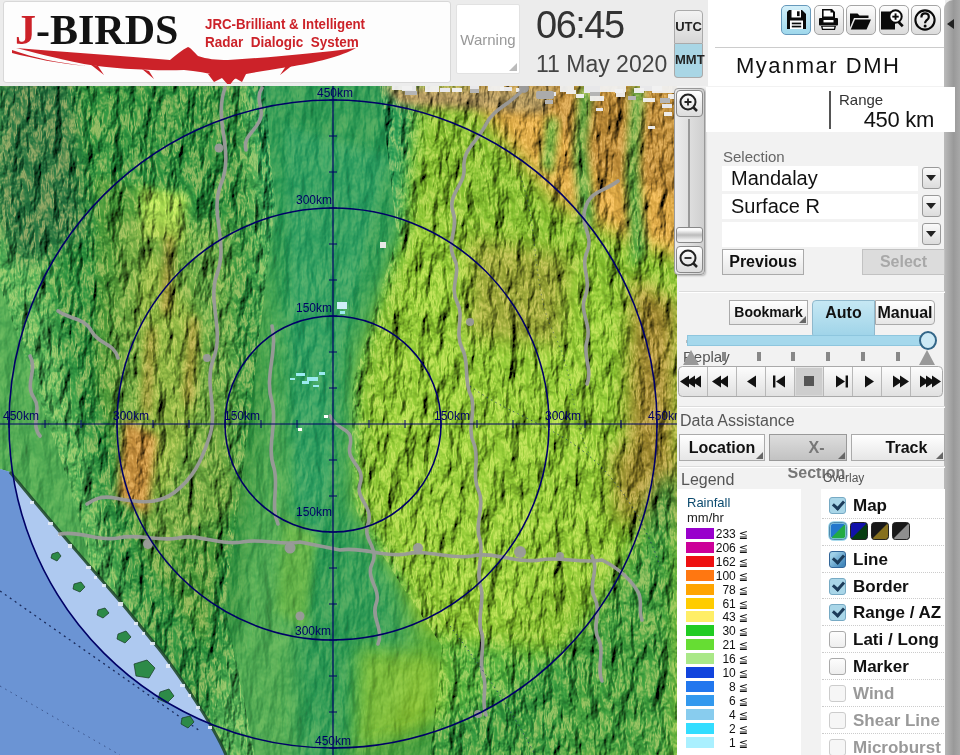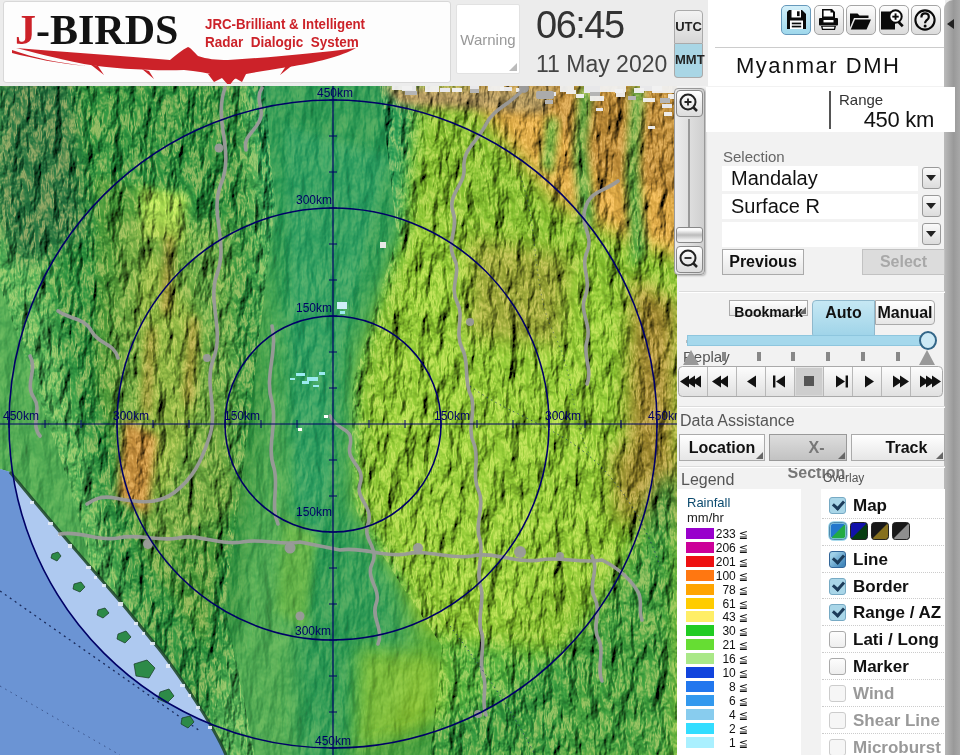--- a/index.html
+++ b/index.html
@@ -36,21 +36,21 @@
 #sellab { position:absolute; left:723px; top:148px; font-size:15px; color:#666; }
 .selfield { position:absolute; left:722px; width:196px; height:25px; background:#fff; font-size:20px; color:#111; padding-left:9px; line-height:25px; }
 .dropbtn { position:absolute; left:922px; width:19px; height:22px; background:linear-gradient(#fafafa,#dcdcdc); border:1px solid #999; border-radius:3px; }
 .dropbtn:after { content:""; position:absolute; left:3px; top:7px; border-left:5px solid transparent; border-right:5px solid transparent; border-top:6px solid #222; }
 .btn { position:absolute; background:linear-gradient(#ffffff,#e6e6e6); border:1px solid #aaa; border-radius:0; text-align:center; font-weight:bold; color:#111; }
 .fold:after { content:""; position:absolute; right:1px; bottom:1px; width:0; height:0; border-left:7px solid transparent; border-bottom:7px solid #666; }
 #prevbtn { left:722px; top:249px; width:82px; height:26px; font-size:16px; line-height:24px; }
 #selbtn { left:862px; top:249px; width:83px; height:26px; background:#dcdcdc; color:#a8a8a8; border:1px solid #c2c2c2; font-size:16px; line-height:24px; }
 .sep { position:absolute; left:679px; width:266px; height:1px; background:#dcdcdc; box-shadow:0 1px 0 #fff; }
 #replaylab { position:absolute; left:683px; top:300px; font-size:15px; color:#555;margin-top:48px; }
-#bookmark { left:729px; top:300px; width:79px; height:16px; font-size:14px; line-height:23px; }
+#bookmark { left:729px; top:300px; width:79px; height:25px; font-size:14px; line-height:23px; }
 #autobtn { left:812px; top:300px; width:63px; height:38px; background:linear-gradient(#c6e8f4,#9ed3e8); font-size:16px; line-height:23px; border-radius:4px 0 0 4px; border:1px solid #8fb8cc; }
 #manualbtn { left:875px; top:300px; width:60px; height:25px; font-size:16px; line-height:23px; border-radius:0 4px 4px 0; }
 #slidertrack { position:absolute; left:686px; top:340px; width:250px; height:3px; background:#bbb; }
 #slider { position:absolute; left:687px; top:335px; width:240px; height:11px; background:#a5d8ec; border:1px solid #8ec6de; }
 #sliderknob { position:absolute; left:919px; top:331px; width:18px; height:19px; border:2px solid #336688; border-radius:50%; background:#cde9f5; }
 .tick { position:absolute; top:352px; width:4px; height:9px; background:#888; }
 .endtri { position:absolute; top:350px; width:0; height:0; border-left:8px solid transparent; border-right:8px solid transparent; border-bottom:15px solid #999; }
 #dalab { position:absolute; left:680px; top:412px; font-size:16px; color:#555; }
 #locbtn { left:679px; top:434px; width:86px; height:27px; font-size:16px; line-height:25px; }
 #xsecbtn { left:769px; top:434px; width:78px; height:27px; background:linear-gradient(#ddd,#c2c2c2); color:#777; font-size:16px; line-height:25px; border:1px solid #999;padding-left:17px; }
@@ -477,21 +477,21 @@
 <div class="card" id="legendcard"></div>
 <div class="card" id="ovlcard"></div>
 <div id="rainfall">Rainfall</div>
 <div id="mmhr">mm/hr</div>
 <div id="legendrows">
     <div class="sw" style="top:528px;background:#9900cc"></div>
     <div class="lv" style="top:527px;">233</div>
     <div class="sw" style="top:541.9px;background:#cc0099"></div>
     <div class="lv" style="top:540.9px;">206</div>
     <div class="sw" style="top:555.8px;background:#ee1111"></div>
-    <div class="lv" style="top:554.8px;">201</div>
+    <div class="lv" style="top:554.8px;">162</div>
     <div class="sw" style="top:569.7px;background:#ff7711"></div>
     <div class="lv" style="top:568.7px;">100</div>
     <div class="sw" style="top:583.6px;background:#ffa500"></div>
     <div class="lv" style="top:582.6px;">78</div>
     <div class="sw" style="top:597.5px;background:#ffcc00"></div>
     <div class="lv" style="top:596.5px;">61</div>
     <div class="sw" style="top:611.4px;background:#ffee66"></div>
     <div class="lv" style="top:610.4px;">43</div>
     <div class="sw" style="top:625.3px;background:#22cc22"></div>
     <div class="lv" style="top:624.3px;">30</div>

